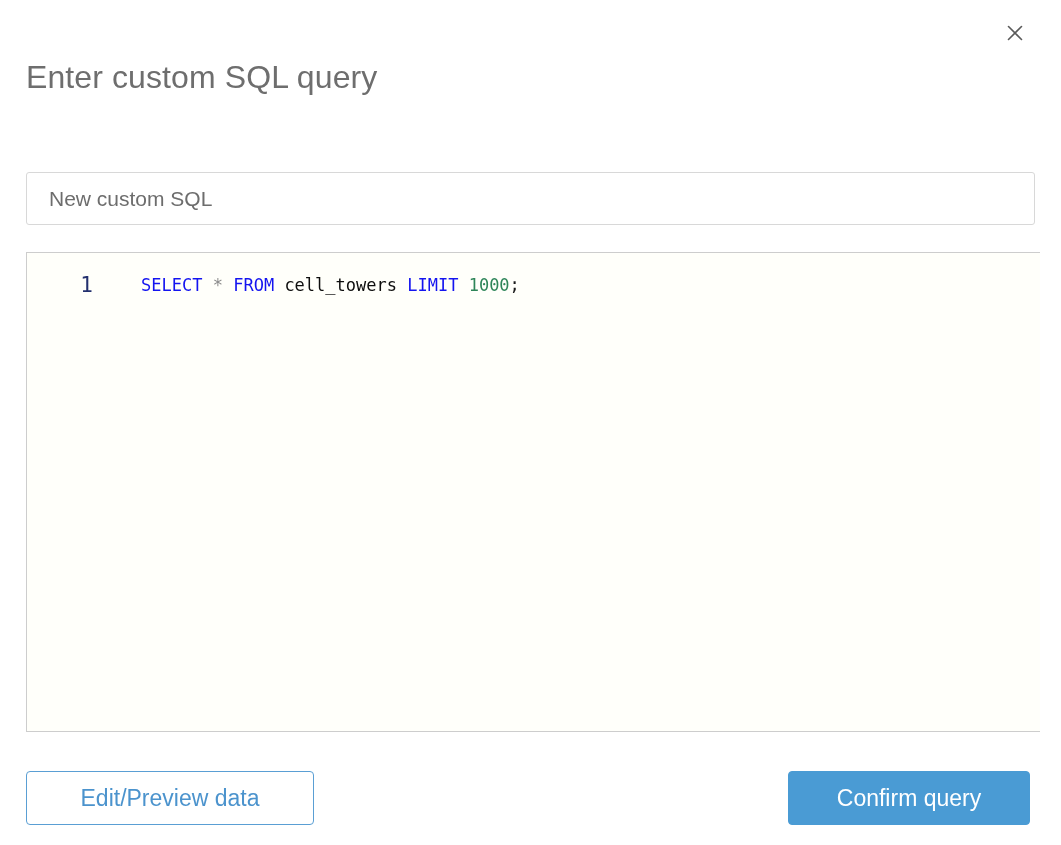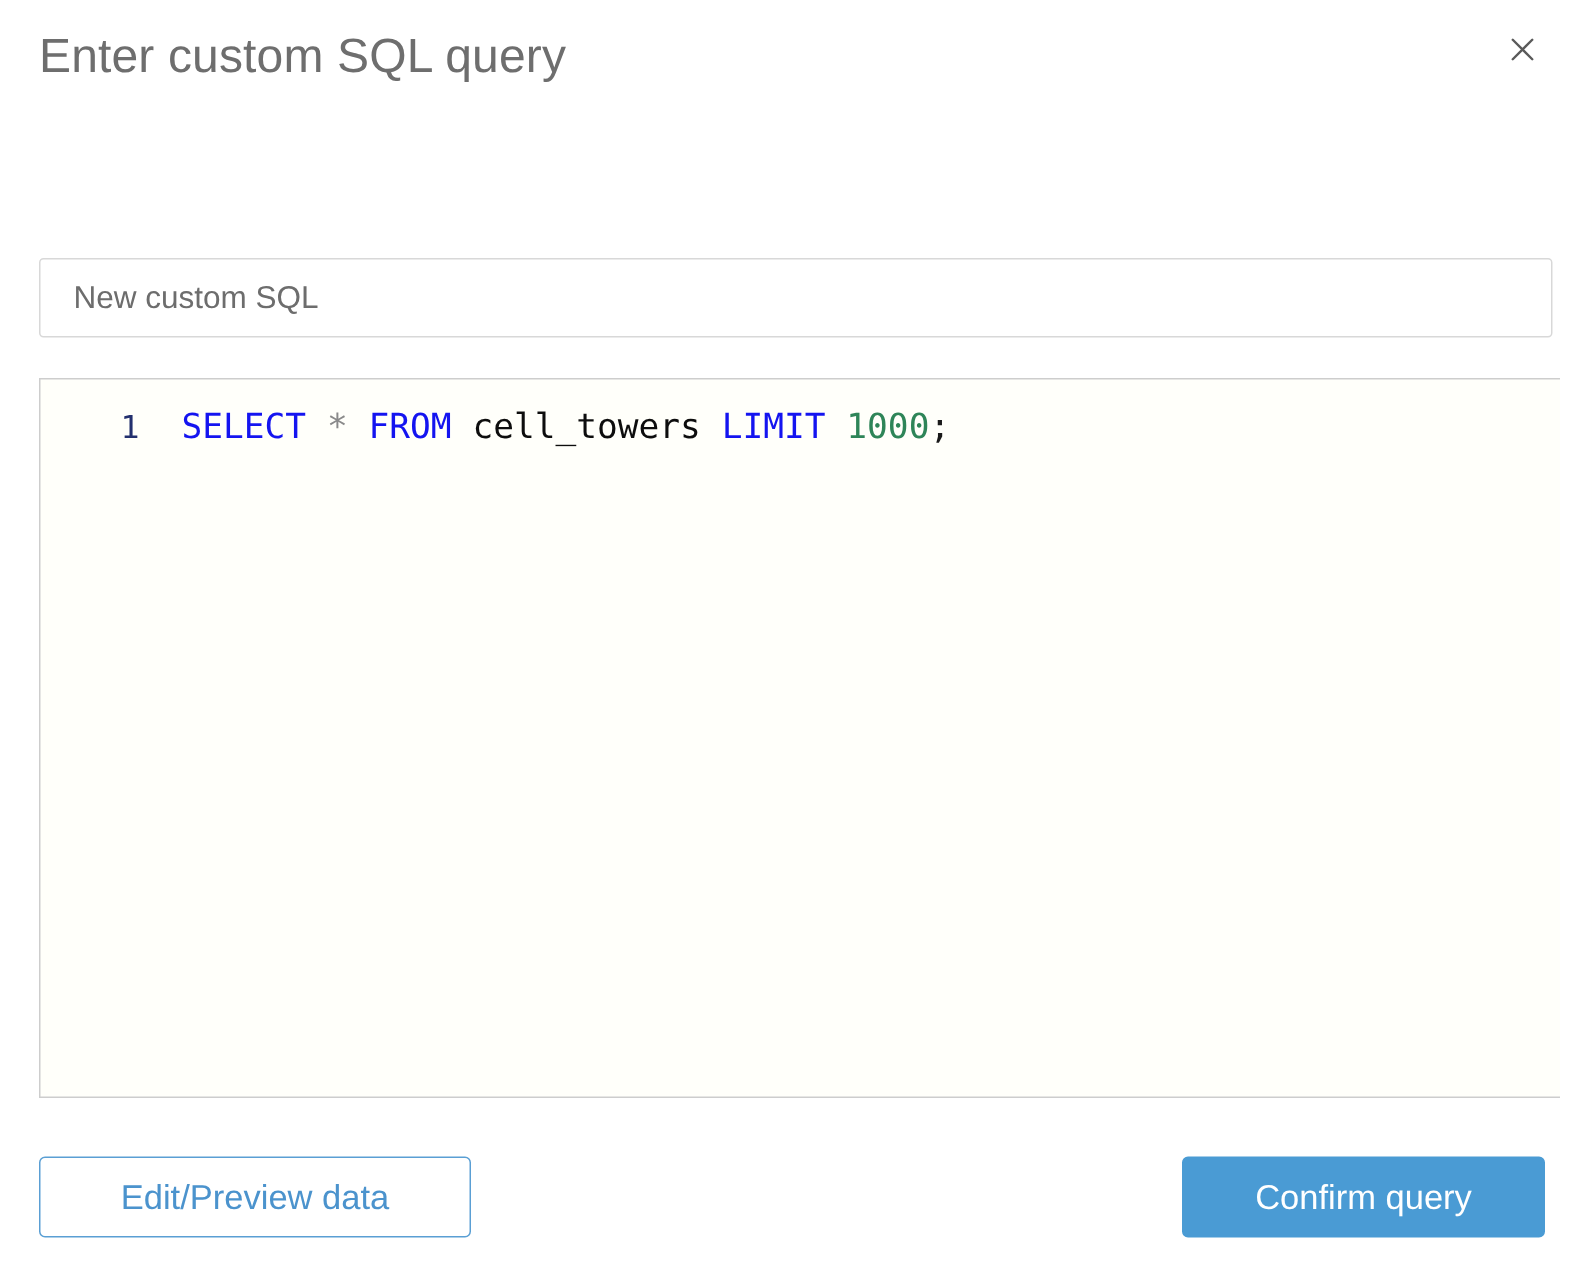--- a/index.html
+++ b/index.html
@@ -110,23 +110,23 @@
   .gutter {
     width: 66px;
     text-align: right;
     padding-right: 0px;
     font-family: "DejaVu Sans Mono", "Liberation Mono", monospace;
     font-size: 21px;
     color: #23306e;
     user-select: none;
   }
   .code {
-    margin-left: 28px;
+    margin-left: 48px;
     font-family: "DejaVu Sans Mono", "Liberation Mono", monospace;
-    font-size: 23px;
+    font-size: 17px;
     letter-spacing: 0px;
     white-space: pre;
     color: #111111;
   }
   .tok-keyword { color: #1414f0; }
   .tok-star    { color: #8a8a8a; }
   .tok-ident   { color: #0d0d0d; }
   .tok-number  { color: #2e8558; }
   .tok-punct   { color: #1a1a1a; }
 
@@ -167,21 +167,21 @@
     cursor: pointer;
     padding: 0;
     line-height: 52px;
   }
 </style>
 </head>
 <body>
 
 <div class="dialog">
 
-  <div class="dialog-title" style="color: rgb(110, 110, 110);">Enter custom SQL query</div>
+  <div class="dialog-title" style="color: rgb(110, 110, 110); margin-top: 40px;">Enter custom SQL query</div>
 
   <button class="close-btn">
     <span>
       <svg width="34" height="34" viewBox="0 0 34 34" aria-hidden="true">
         <path d="M10.5 10.5 L23.5 23.5 M23.5 10.5 L10.5 23.5" stroke="#5a5a5a" stroke-width="1.6" stroke-linecap="round"></path>
       </svg>
     </span>
   </button>
 
 

